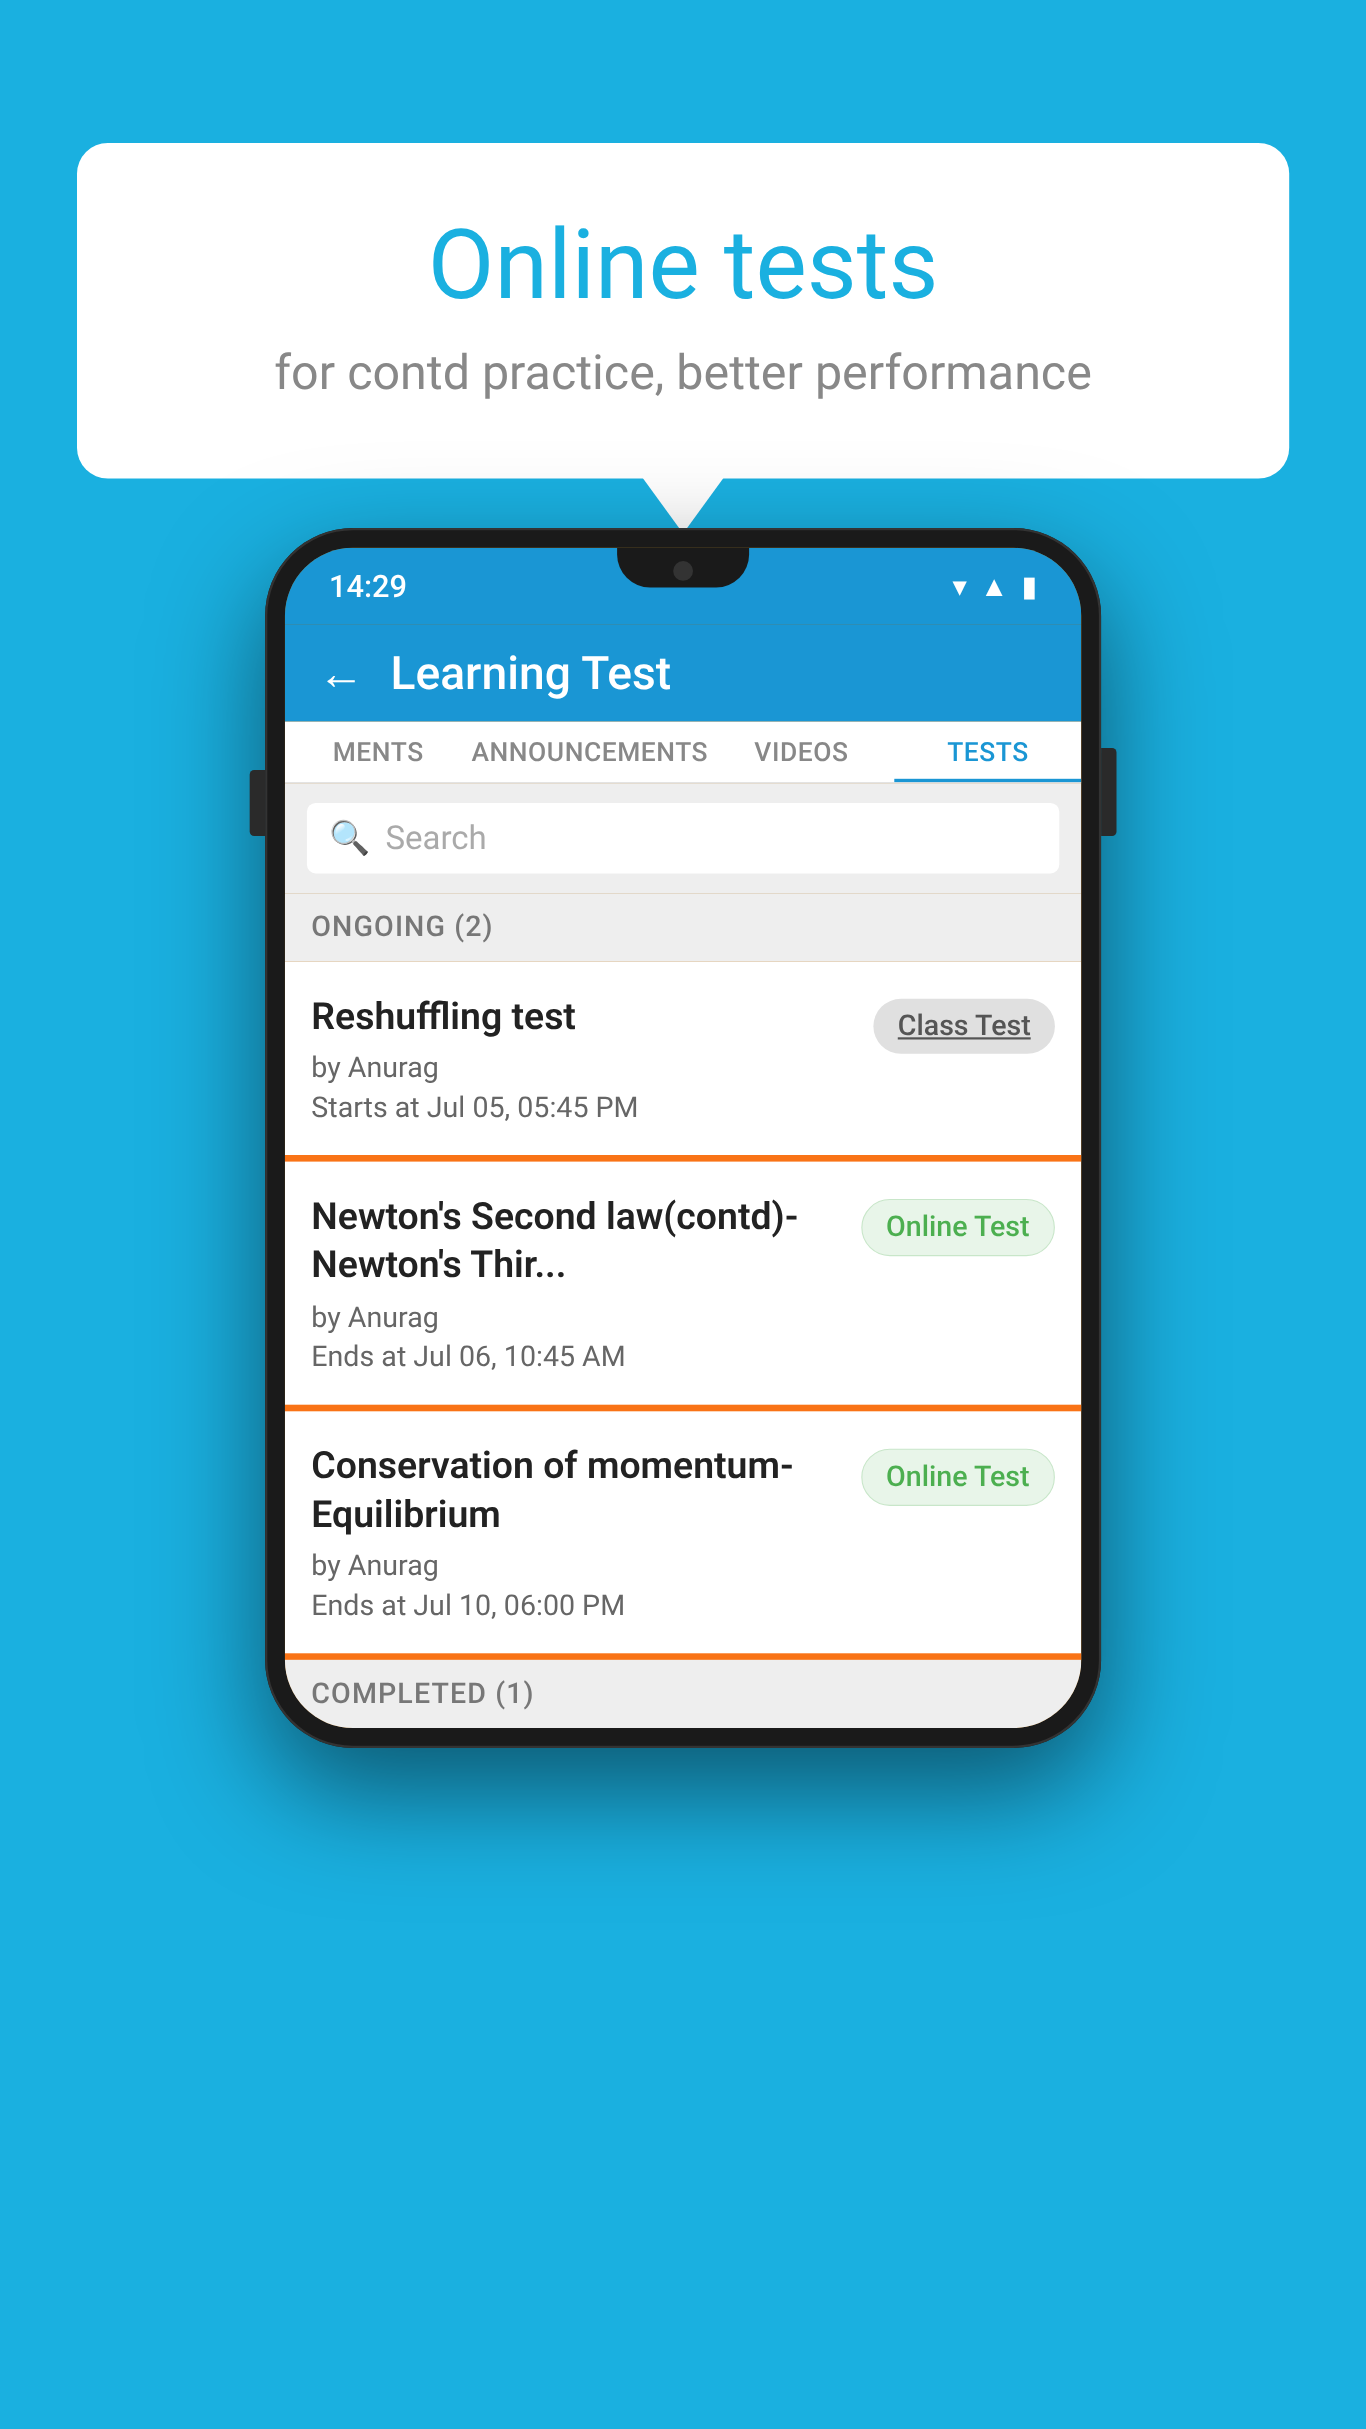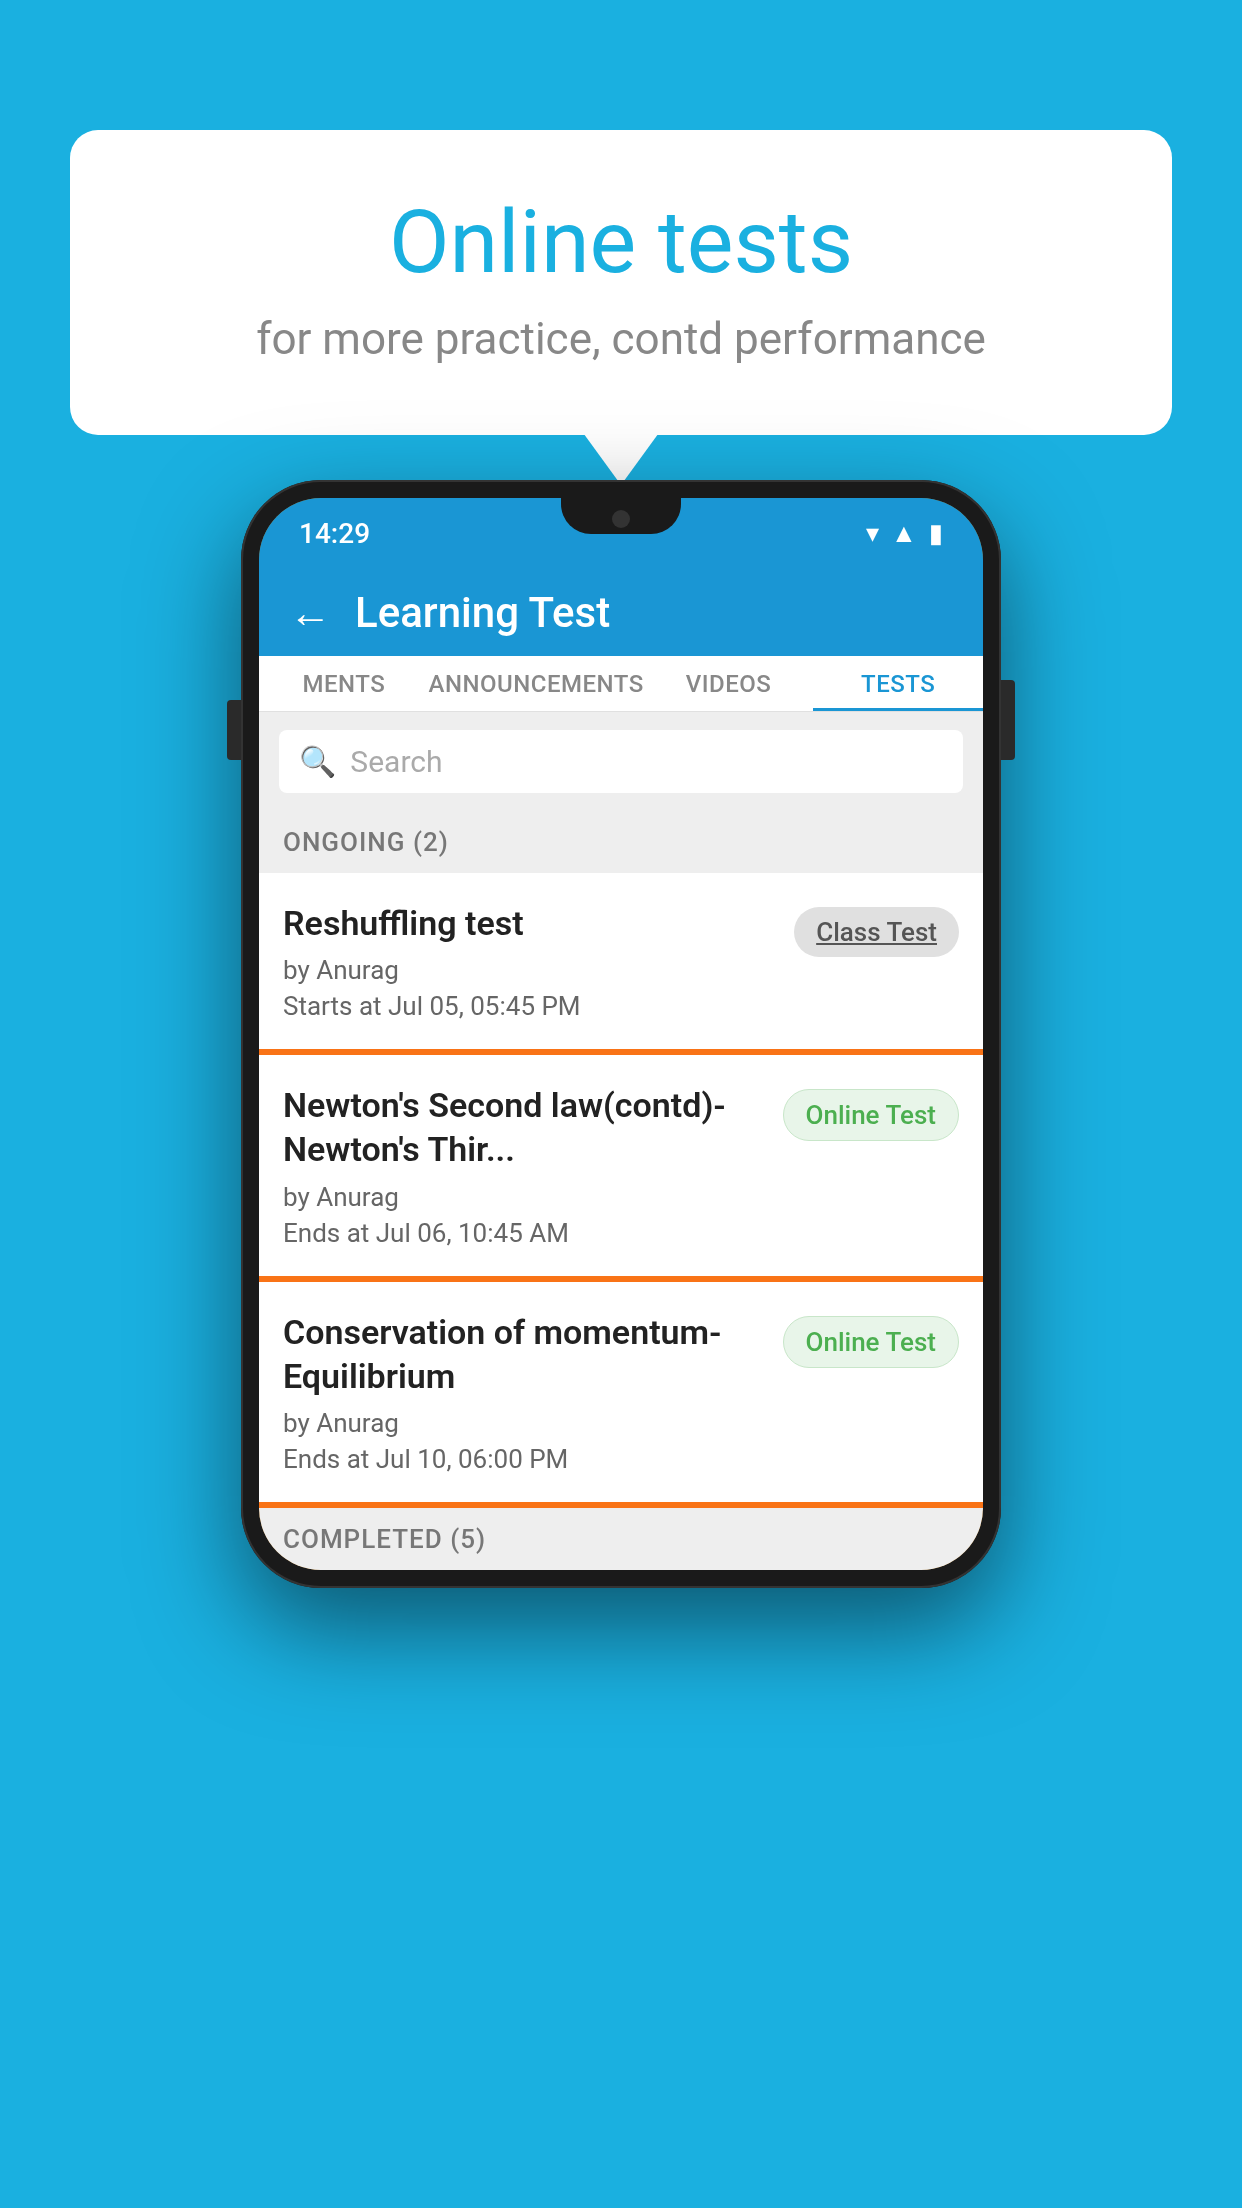--- a/index.html
+++ b/index.html
@@ -291,21 +291,21 @@
       font-weight: 500;
       letter-spacing: 1px;
     }
   </style>
 </head>
 <body>
 
 <div class="speech-bubble-container">
   <div class="speech-bubble">
     <div class="bubble-title">Online tests</div>
-    <div class="bubble-subtitle">for more practice, contd performance</div>
+    <div class="bubble-subtitle">for contd practice, better performance</div>
   </div>
 </div>
 
 <div class="phone-wrapper">
   <div class="phone-shell">
     <div class="phone-screen">
 
       <div class="status-bar">
         <div class="notch">
           <div class="notch-camera"></div>
@@ -371,17 +371,17 @@
           <div class="test-info">
             <div class="test-name">Conservation of momentum-Equilibrium</div>
             <div class="test-author">by Anurag</div>
             <div class="test-time">Ends at  Jul 10, 06:00 PM</div>
           </div>
           <span class="test-badge badge-online">Online Test</span>
         </div>
 
       </div>
 
-      <div class="completed-header">COMPLETED (5)</div>
+      <div class="completed-header">COMPLETED (1)</div>
 
     </div>
   </div>
 </div>
 
 </body></html>

